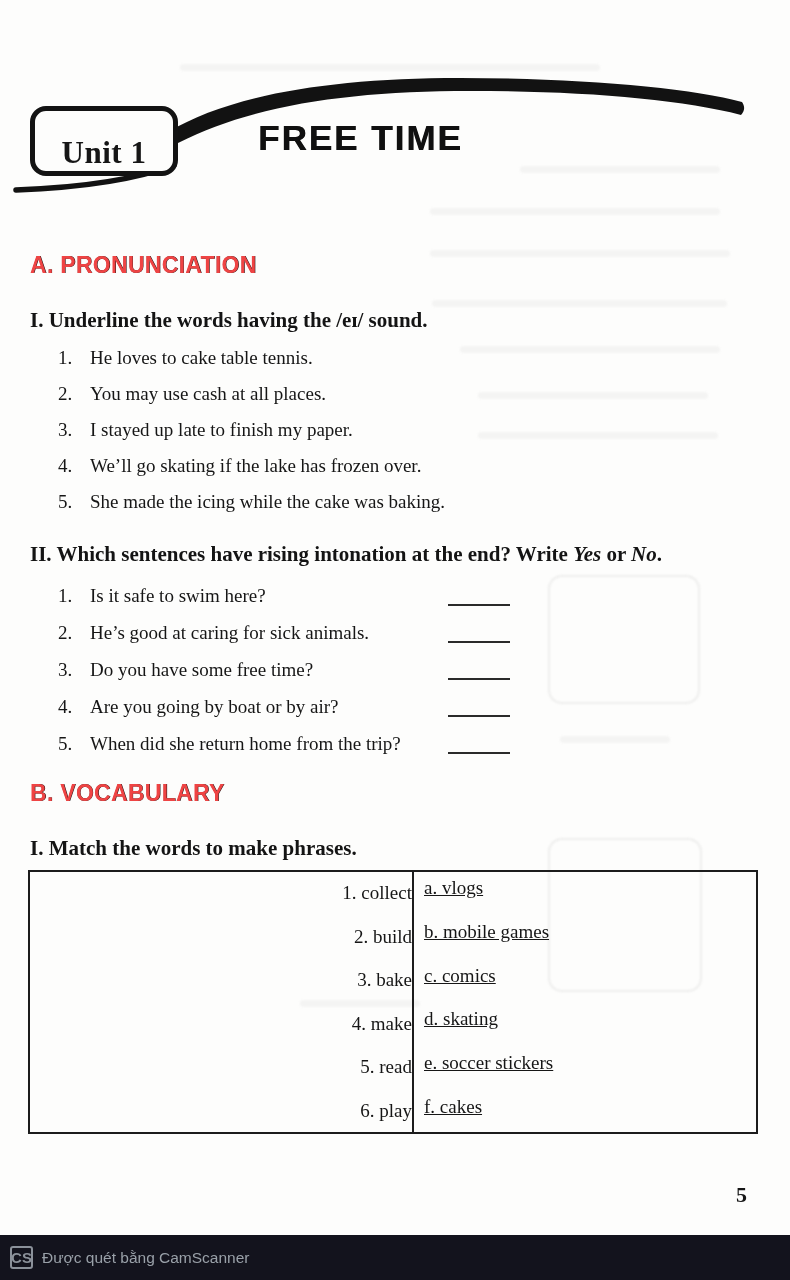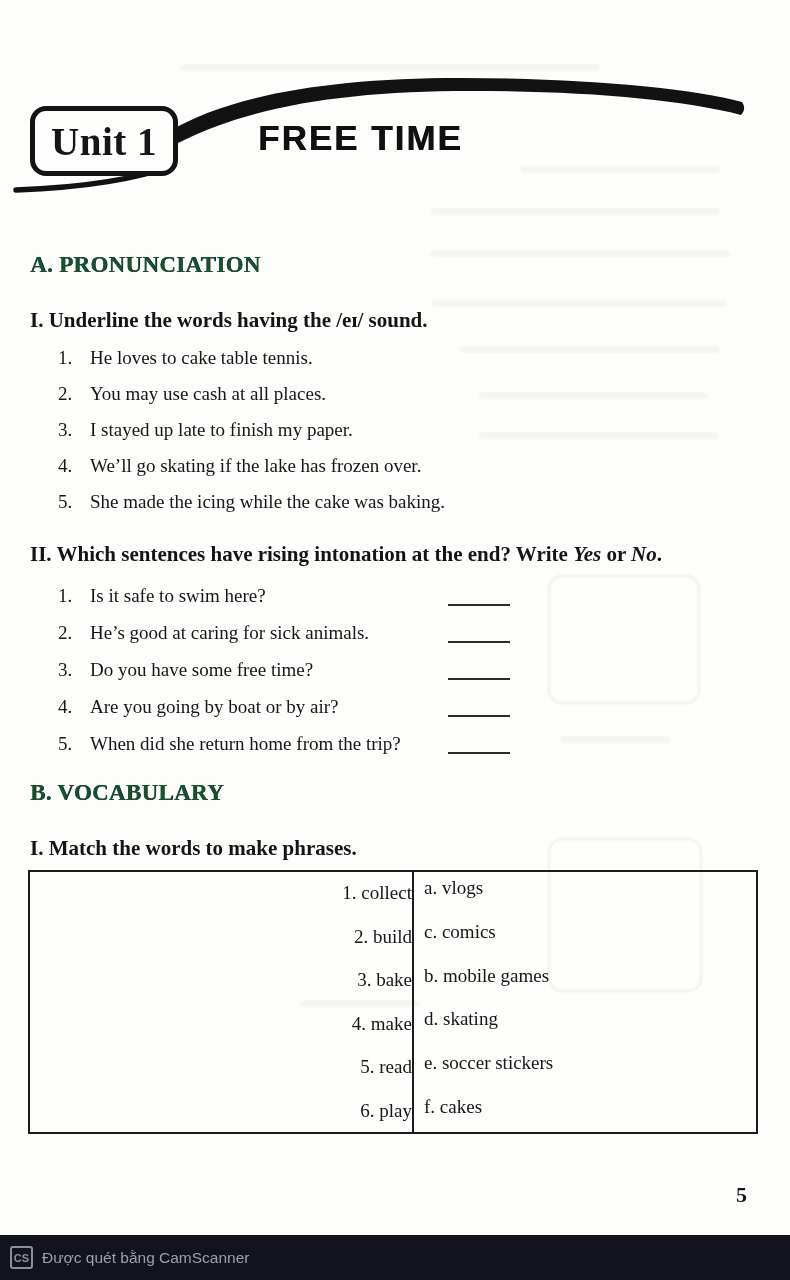--- a/index.html
+++ b/index.html
@@ -8,33 +8,33 @@
     background:#fdfdfc;color:#161616;
     font-family:"Liberation Serif","DejaVu Serif",serif;
   }
   .sans{font-family:"Liberation Sans","DejaVu Sans",sans-serif;}
 
   
   #banner-svg{position:absolute;left:0;top:0;width:790px;height:210px;}
   #unit-box{
     position:absolute;left:30px;top:106px;width:138px;height:60px;
     border:5px solid #131313;border-radius:16px;background:#fdfdfc;
-    display:flex;align-items:center;justify-content:center;
-    font-weight:bold;font-size:39px;letter-spacing:.5px;
+    display:flex;align-items:flex-end;justify-content:center;
+    font-weight:bold;font-size:31px;letter-spacing:.5px;
   }
   #page-title{
     position:absolute;left:258px;top:118px;
     font-weight:bold;font-size:35px;letter-spacing:2px;color:#101010;
     text-shadow:.6px 0 #101010;
   }
 
   
   .sec-h{
-    position:absolute;left:30px;font-weight:bold;font-size:23px;color:#14532d;
-    letter-spacing:.3px;text-shadow:.4px 0 #0f0f0f;font-family:Liberation Serif, serif;
+    position:absolute;left:30px;font-weight:bold;font-size:23px;color:#ef4444;
+    letter-spacing:.3px;text-shadow:.4px 0 #0f0f0f;
   }
   .ex-h{
     position:absolute;left:30px;font-weight:bold;font-size:21px;color:#141414;
   }
 
   
   .num-list{position:absolute;left:58px;list-style:none;margin:0;padding:0;}
   .num-list li{
     display:flex;align-items:flex-start;margin-bottom:13px;
     font-size:19px;line-height:23px;
@@ -51,37 +51,37 @@
     position:absolute;left:28px;top:870px;width:730px;height:264px;
     border:2px solid #1c1c1c;display:flex;box-sizing:border-box;background:transparent;
   }
   #match-left{
     flex:0 0 382px;display:flex;flex-direction:column;justify-content:space-between;
     padding:10px 0 10px 8px;box-sizing:border-box;font-size:19px;text-align:right;
   }
   #match-right{
     flex:1;border-left:2px solid #1c1c1c;
     display:flex;flex-direction:column;justify-content:space-between;
-    padding:5px 0 14px 10px;box-sizing:border-box;font-size:19px;
+    padding:5px 0 14px 10px;box-sizing:border-box;font-size:19px;text-decoration:underline;
   }
 
   
   #page-number{
     position:absolute;left:736px;top:1182px;font-weight:bold;font-size:22px;
   }
 
   
   #scan-footer{
     position:absolute;left:0;bottom:0;width:790px;height:45px;
     background:#13131d;display:flex;align-items:center;padding-left:10px;
     box-sizing:border-box;
   }
   #cs-badge{
     width:19px;height:19px;border:2px solid #8b919a;border-radius:3px;
-    color:#8b919a;font-size:11px;font-weight:bold;
+    color:#8b919a;font-size:15px;font-weight:bold;
     display:flex;align-items:center;justify-content:center;margin-right:9px;
   }
   #scan-footer-text{color:#99a0a8;font-size:15.5px;}
 
   
   .smudge{position:absolute;height:7px;background:rgba(130,130,130,.07);
     border-radius:4px;filter:blur(1px);}
   .ghost-box{position:absolute;border:2px solid rgba(140,140,140,.14);
     border-radius:14px;filter:blur(1px);}
 </style>
@@ -181,22 +181,22 @@
   <div id="match-left">
     <div>1. collect</div>
     <div>2. build</div>
     <div>3. bake</div>
     <div>4. make</div>
     <div>5. read</div>
     <div>6. play</div>
   </div>
   <div id="match-right">
     <div>a. vlogs</div>
+    <div>b. mobile games</div>
     <div>c. comics</div>
-    <div>b. mobile games</div>
     <div>d. skating</div>
     <div>e. soccer stickers</div>
     <div>f. cakes</div>
   </div>
 </div>
 
 <div id="page-number">5</div>
 
 <div id="scan-footer" class="sans">
   <div id="cs-badge">CS</div>

